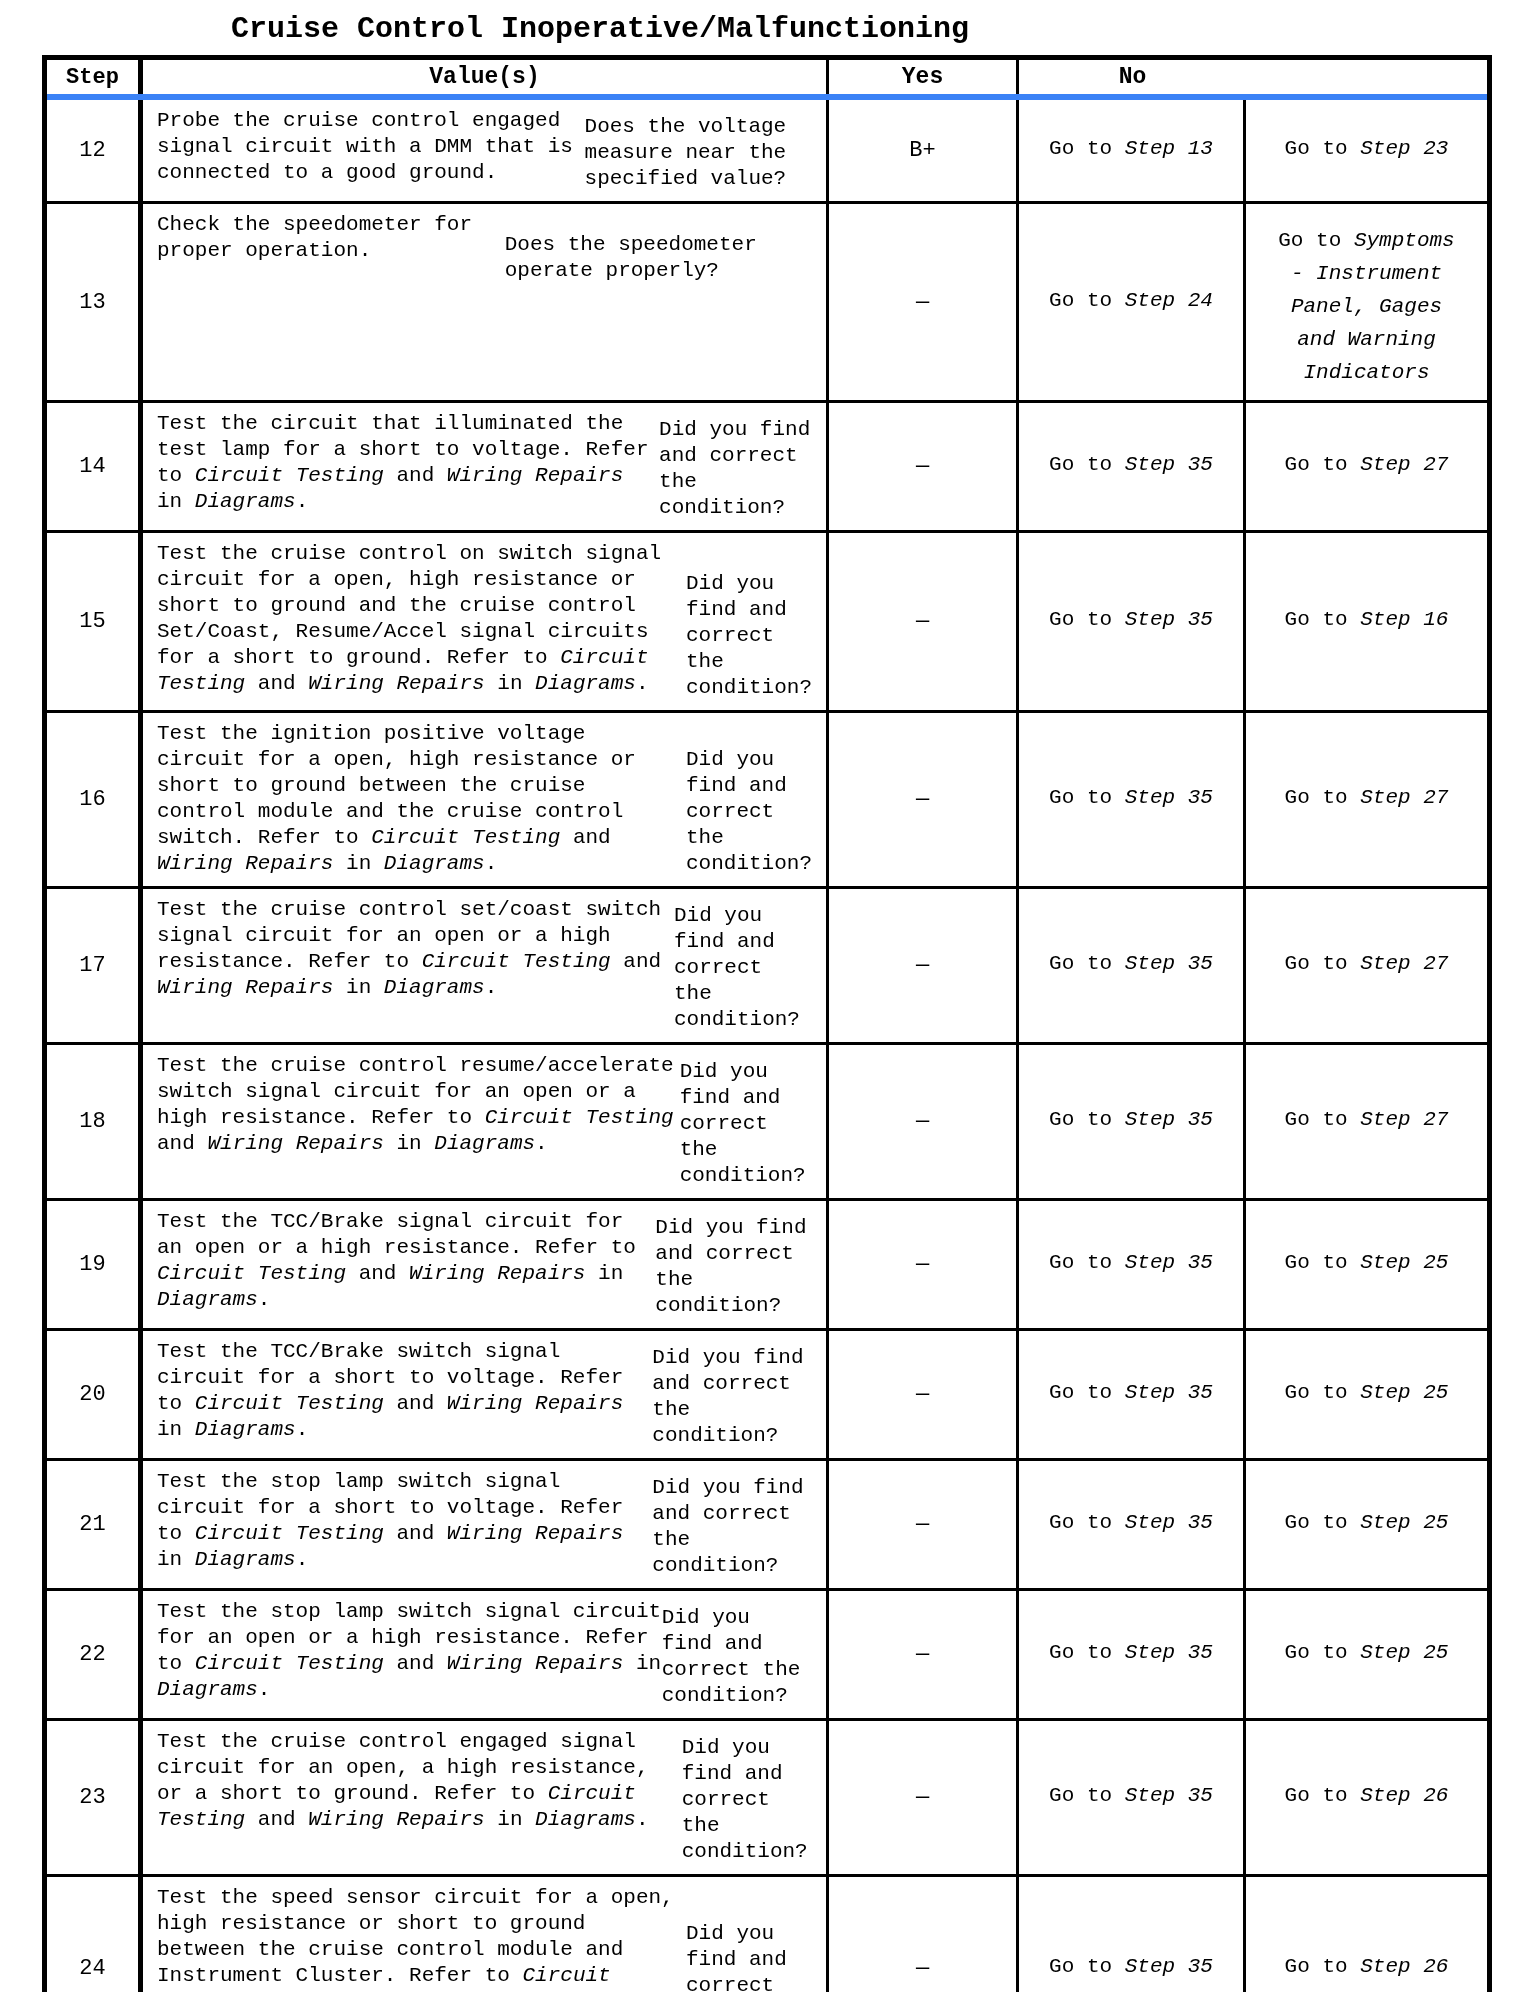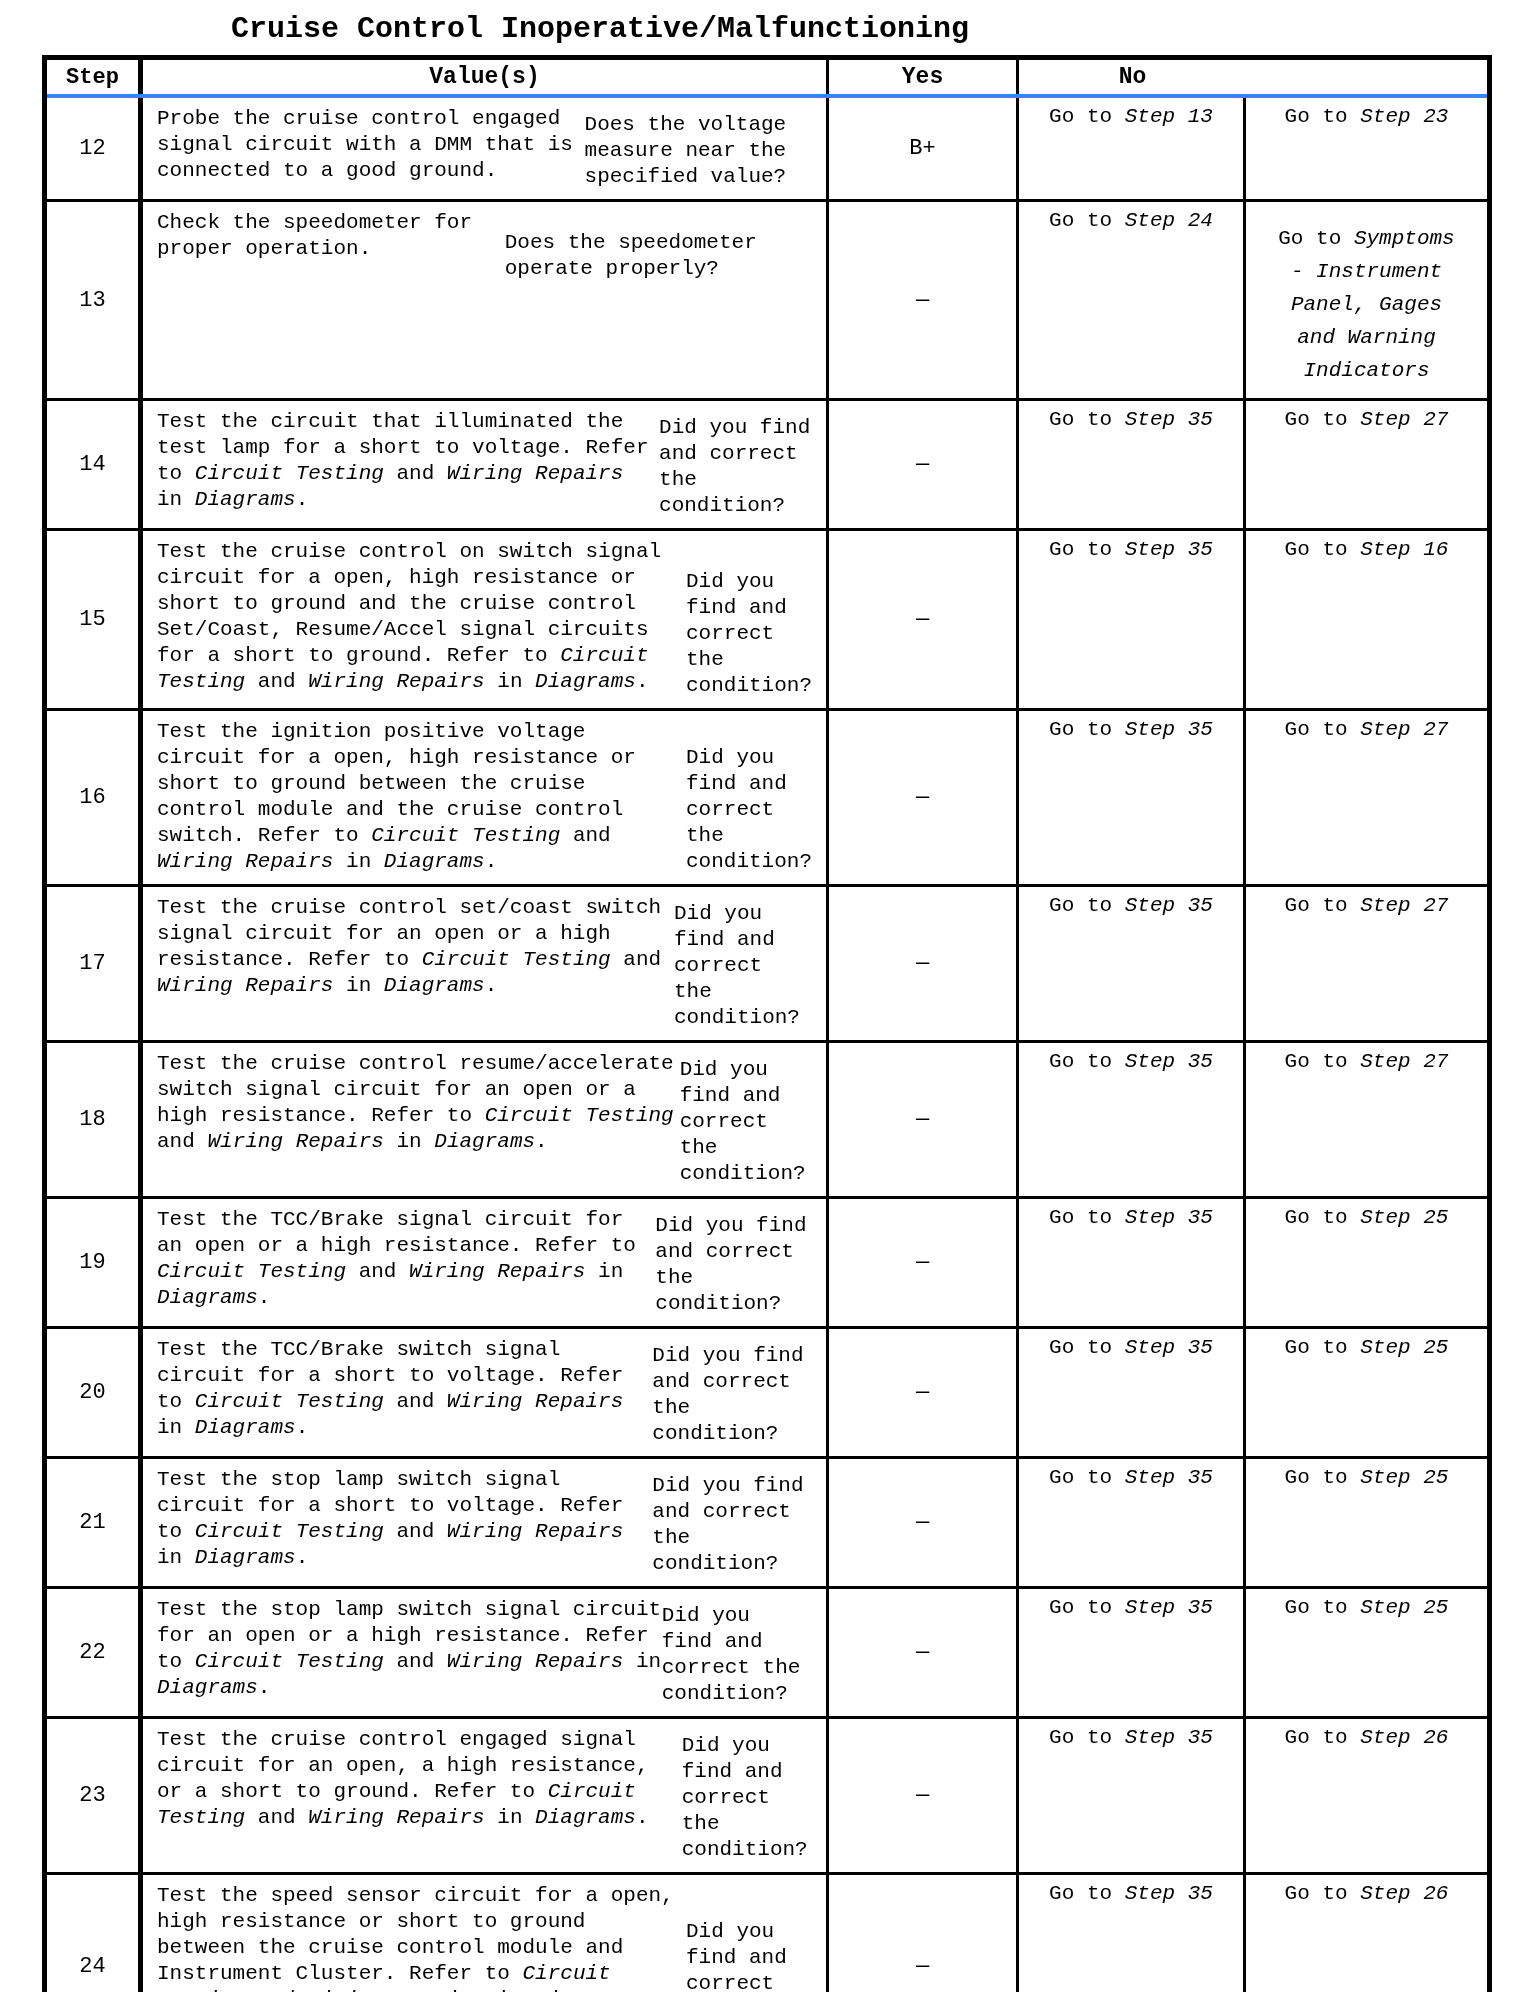--- a/index.html
+++ b/index.html
@@ -22,21 +22,21 @@
     box-sizing:border-box;
     background:#fff;
   }
   .row{
     display:grid;
     grid-template-columns:96px 686px 190px 227px auto;
     border-bottom:3px solid #000;
     box-sizing:border-box;
   }
   .row:last-child{border-bottom:none;}
-  .row-header{border-bottom:4px solid #3b82f6;}
+  .row-header{border-bottom:6px solid #3b82f6;}
   .cell{
     border-right:3px solid #000;
     box-sizing:border-box;
     min-width:0;
   }
   .cell:last-child{border-right:none;}
   .hcell{
     display:flex;align-items:center;justify-content:center;
     font-weight:bold;font-size:23px;
     height:34px;
@@ -52,21 +52,21 @@
     padding:8px 14px 9px 14px;
     font-size:21px;line-height:26px;
   }
   .question{margin-top:auto;padding-top:6px;}
   .cell-value{
     display:flex;align-items:center;justify-content:center;
     font-size:22px;
   }
   .cell-yes,.cell-no{
     display:flex;flex-direction:column;
-    justify-content:flex-start;align-items:center;
+    justify-content:center;align-items:center;
     text-align:center;
     padding:6px 9px 9px 9px;
     font-size:21px;line-height:26px;
   }
   .it{font-style:italic;}
   
   .row:nth-child(2){min-height:104px;}
   .row:nth-child(3){min-height:199px;}
   .row:nth-child(4){min-height:127px;}
   .row:nth-child(5){min-height:180px;}

